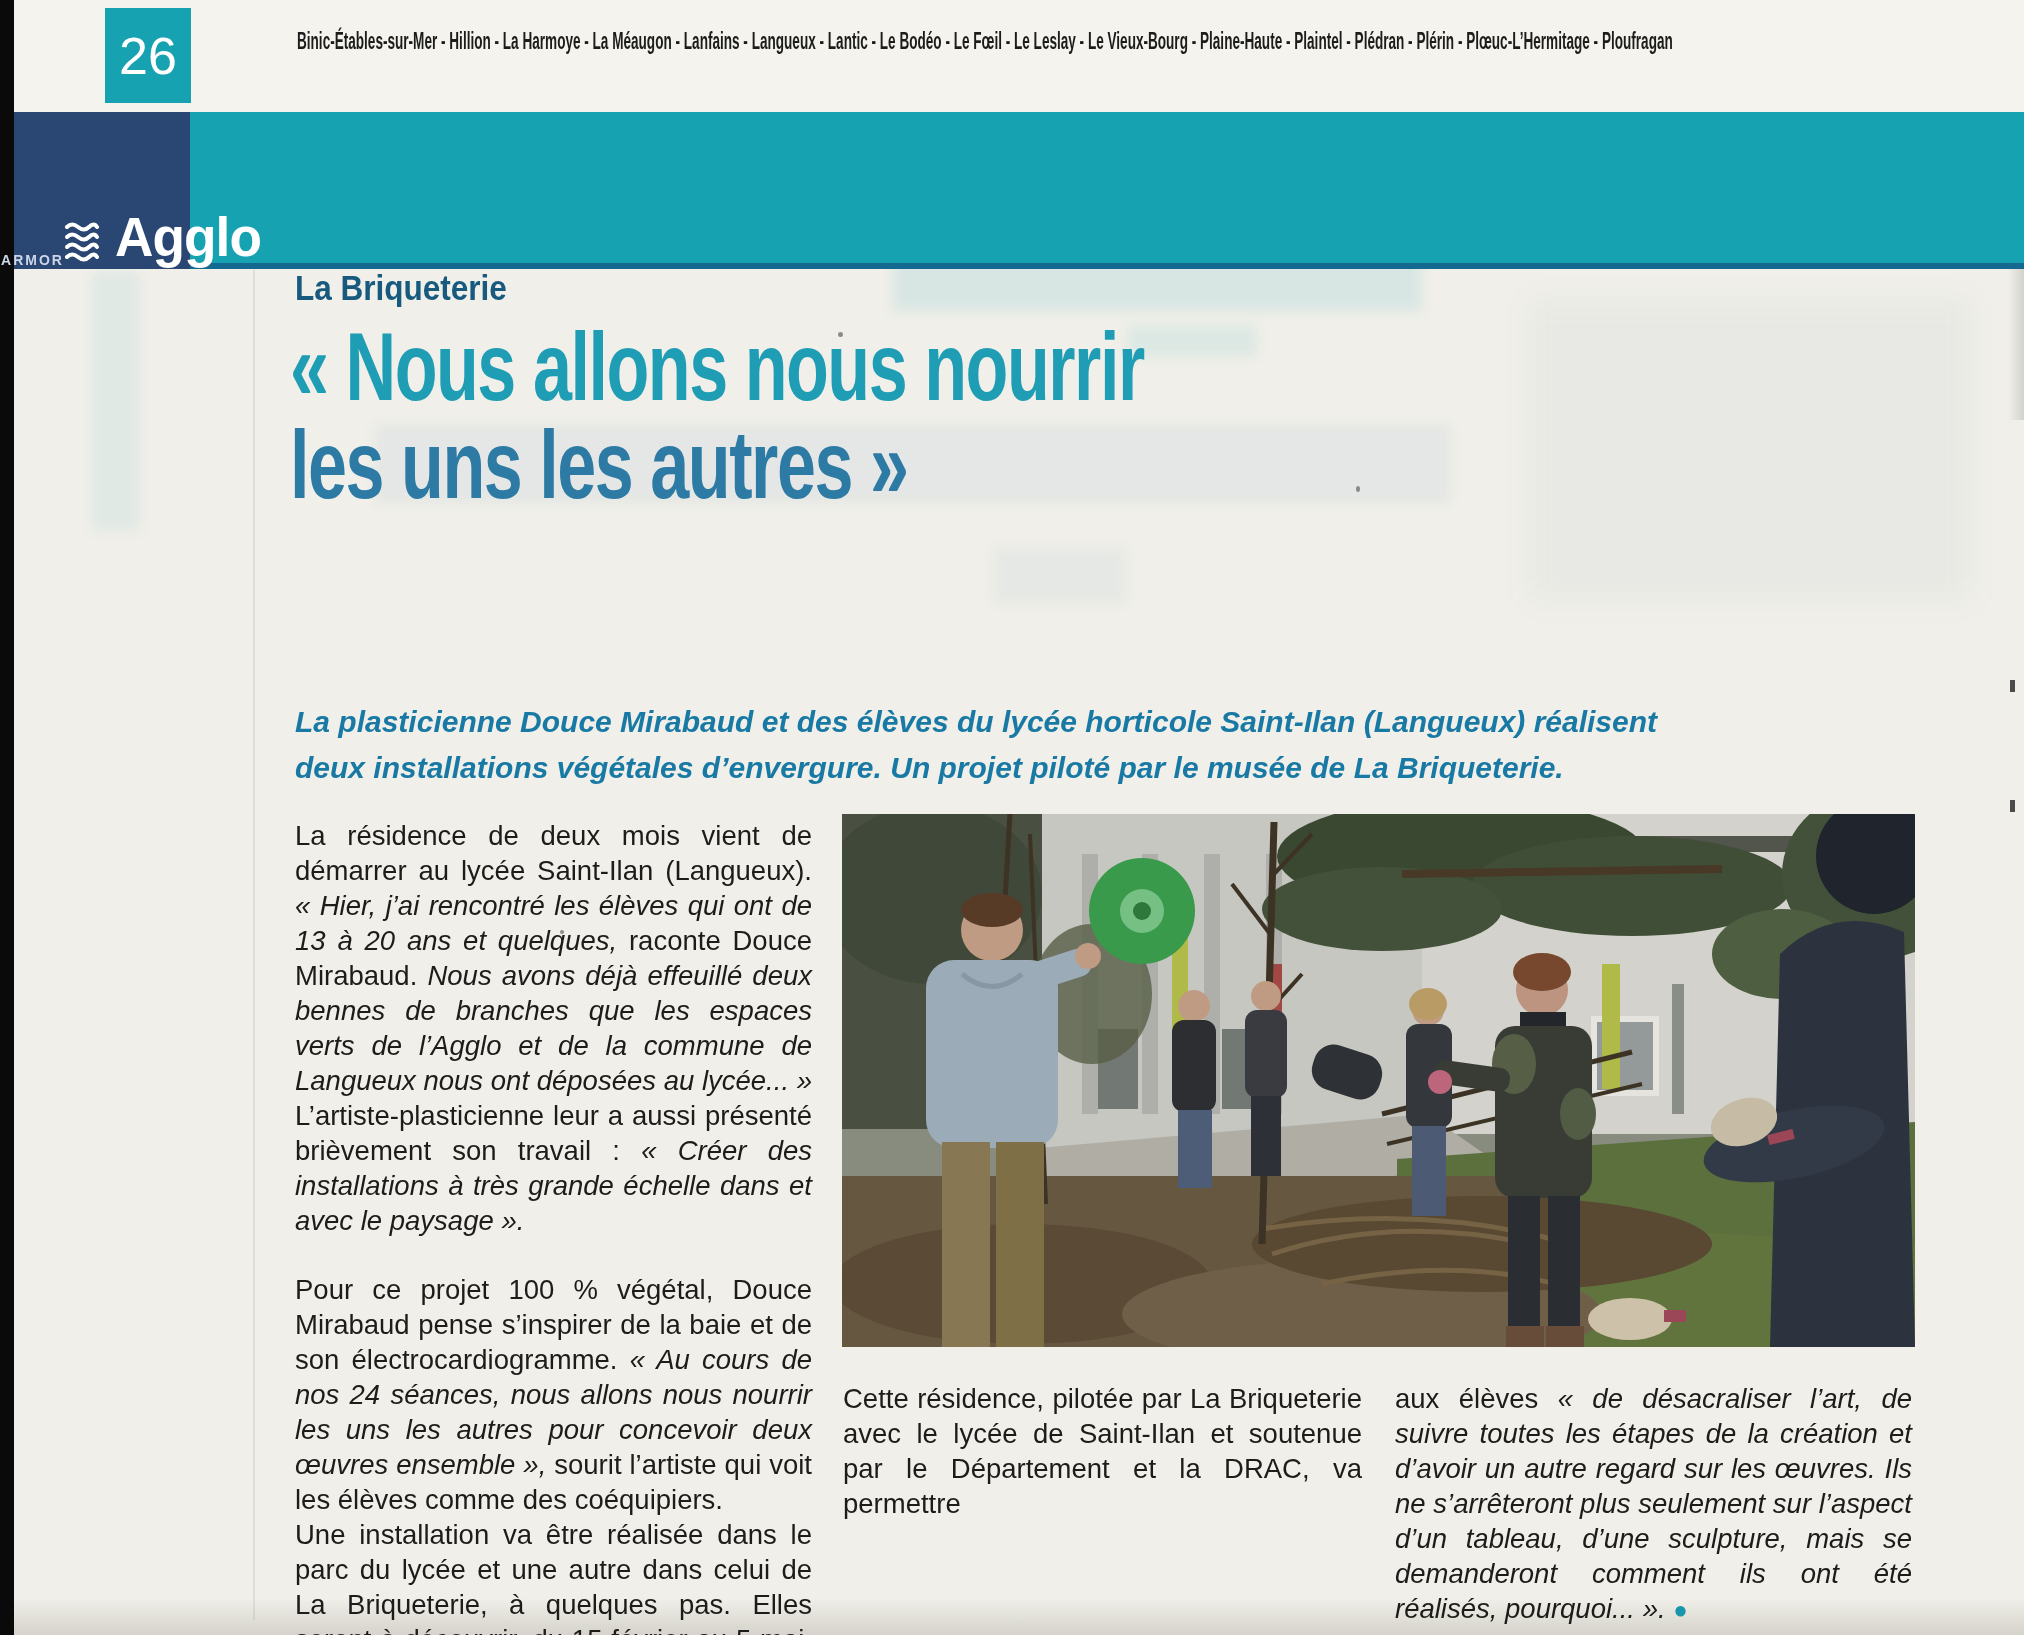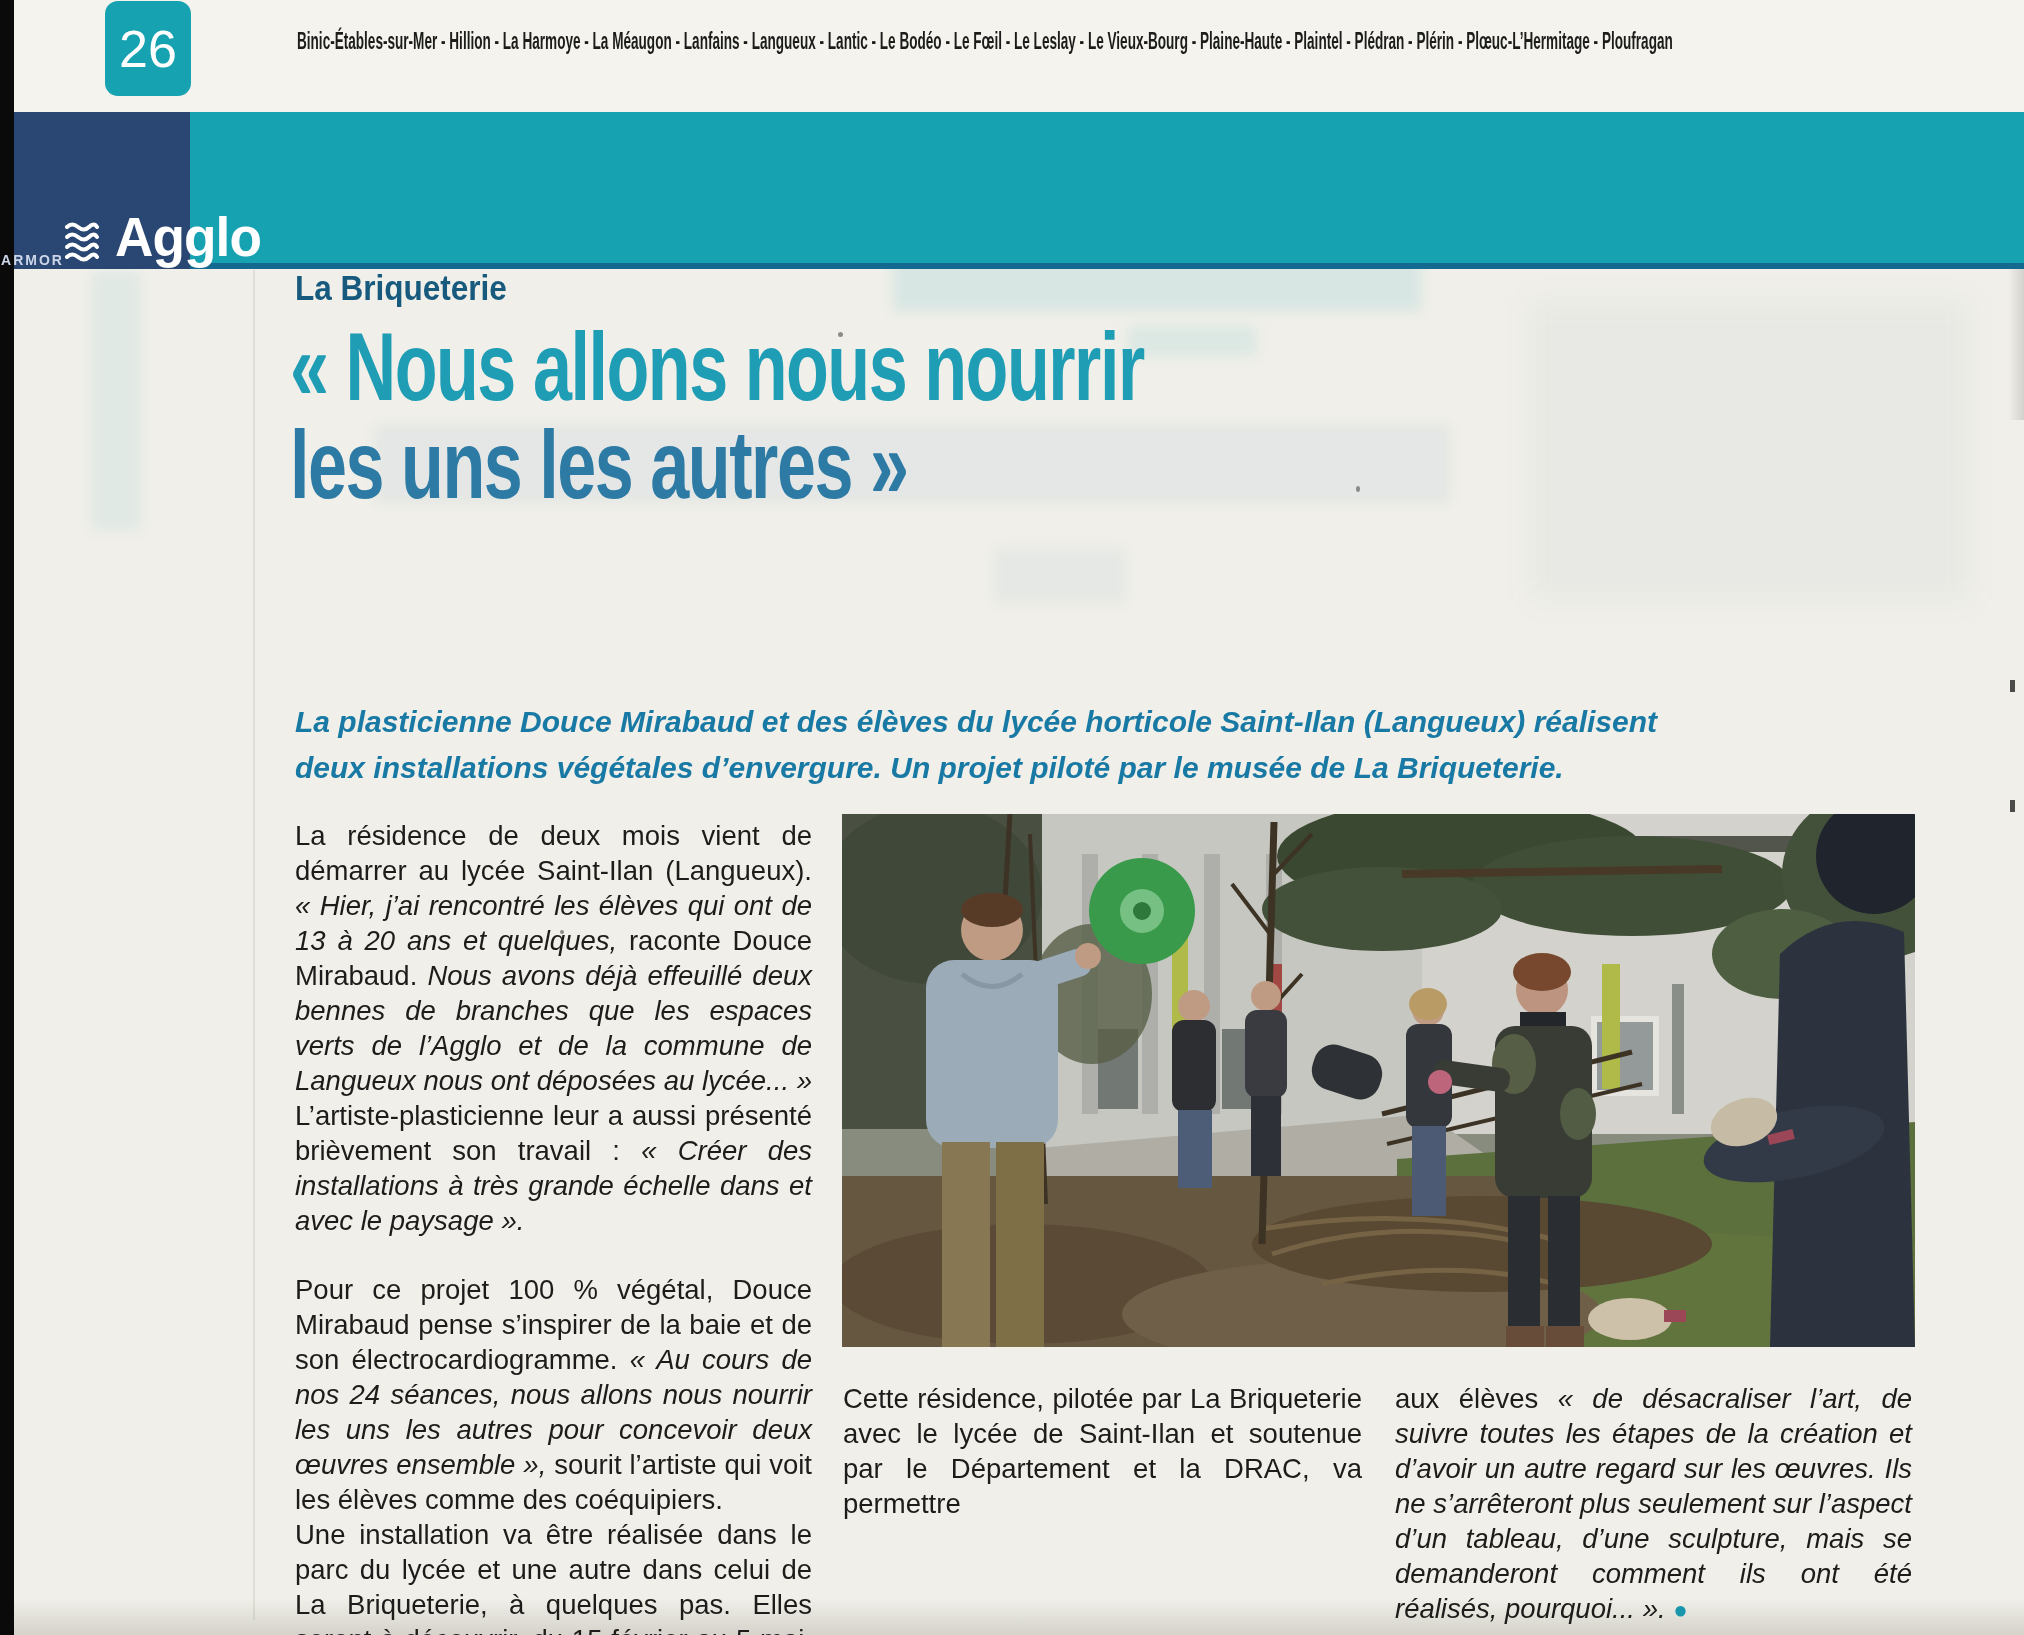--- a/index.html
+++ b/index.html
@@ -22,22 +22,22 @@
   .ghost{position:absolute;filter:blur(6px);pointer-events:none;}
   .ghost-1{left:893px;top:233px;width:528px;height:78px;background:rgba(23,162,178,0.11);}
   .ghost-2{left:1128px;top:326px;width:128px;height:30px;background:rgba(23,162,178,0.09);}
   .ghost-3{left:375px;top:425px;width:1075px;height:78px;background:rgba(45,123,165,0.06);}
   .ghost-4{left:1530px;top:300px;width:440px;height:300px;background:rgba(100,130,140,0.05);filter:blur(14px);}
   .ghost-5{left:92px;top:272px;width:48px;height:258px;background:rgba(23,162,178,0.07);}
   .ghost-6{left:995px;top:548px;width:130px;height:55px;background:rgba(45,123,165,0.05);}
 
   
   .topbar{position:absolute;left:14px;top:0;width:2010px;height:112px;background:var(--topbar_bg,#f4f3ee);}
-  .page-badge{position:absolute;left:105px;top:1px;width:86px;height:95px;background:var(--accent,#17a2b2);
-    color:#ffffff;font-size:52px;font-weight:400;display:flex;align-items:center;justify-content:center;border-radius:13px;}
+  .page-badge{position:absolute;left:105px;top:8px;width:86px;height:95px;background:var(--accent,#17a2b2);
+    color:#ffffff;font-size:52px;font-weight:400;display:flex;align-items:center;justify-content:center;}
   .communes{position:absolute;left:297px;top:28px;font-weight:700;font-size:23px;color:#1c1c1a;
     white-space:nowrap;transform:scaleX(0.59);transform-origin:left top;letter-spacing:0;}
   .band{position:absolute;left:14px;top:112px;width:2010px;height:151px;background:var(--accent,#17a2b2);
     border-bottom:6px solid var(--band_edge,#13698f);}
   .logo-box{position:absolute;left:14px;top:112px;width:176px;height:157px;background:var(--navy,#2a4672);
     display:flex;flex-direction:row;align-items:flex-end;justify-content:center;}
   .logo-region{color:#ccd6e8;font-size:14px;font-weight:700;letter-spacing:2px;line-height:18px;text-align:center;}
   .logo-word{display:flex;align-items:center;margin-top:16px;gap:12px;}
   .wave-icon{margin-right:3px;margin-top:14px;}
   .logo-name{color:#ffffff;font-size:56px;font-weight:700;letter-spacing:-1px;transform:scaleX(0.95);transform-origin:left;}

